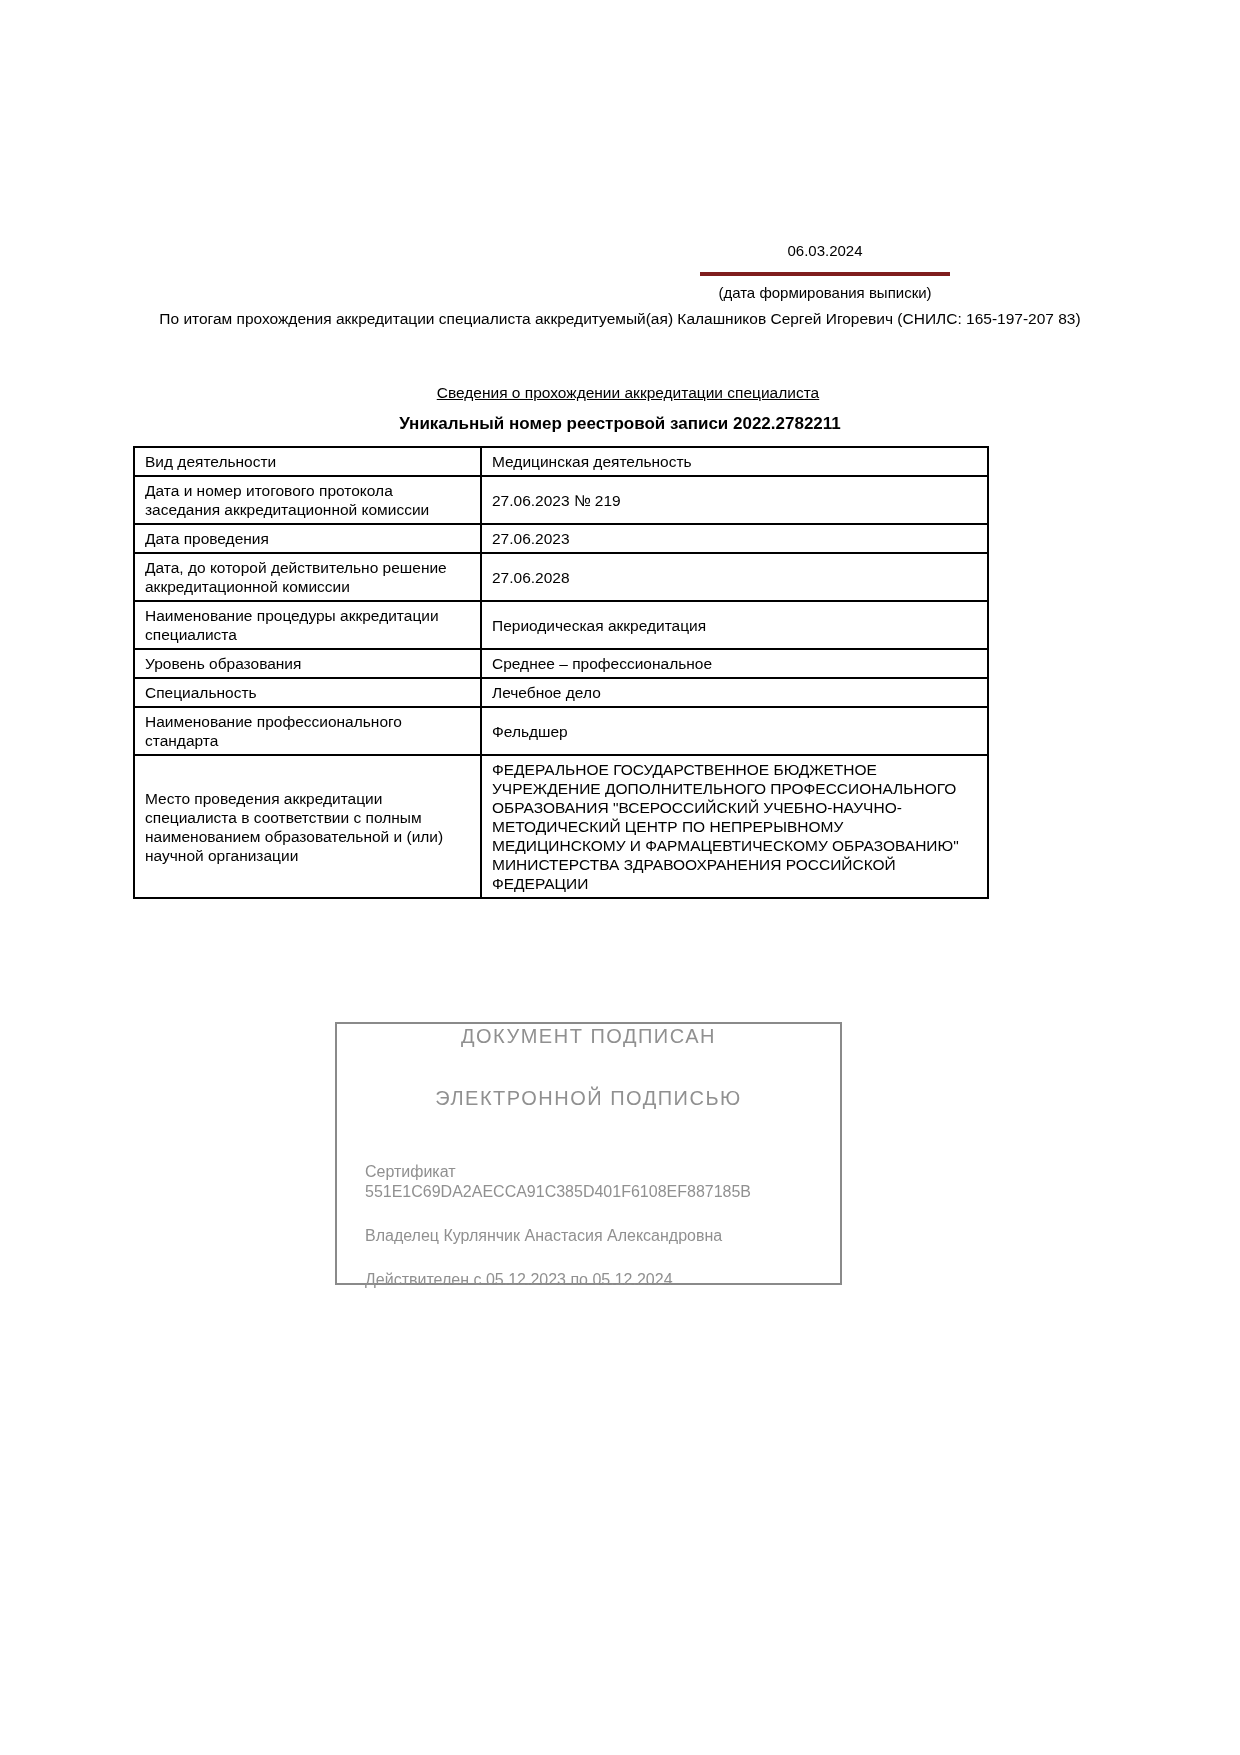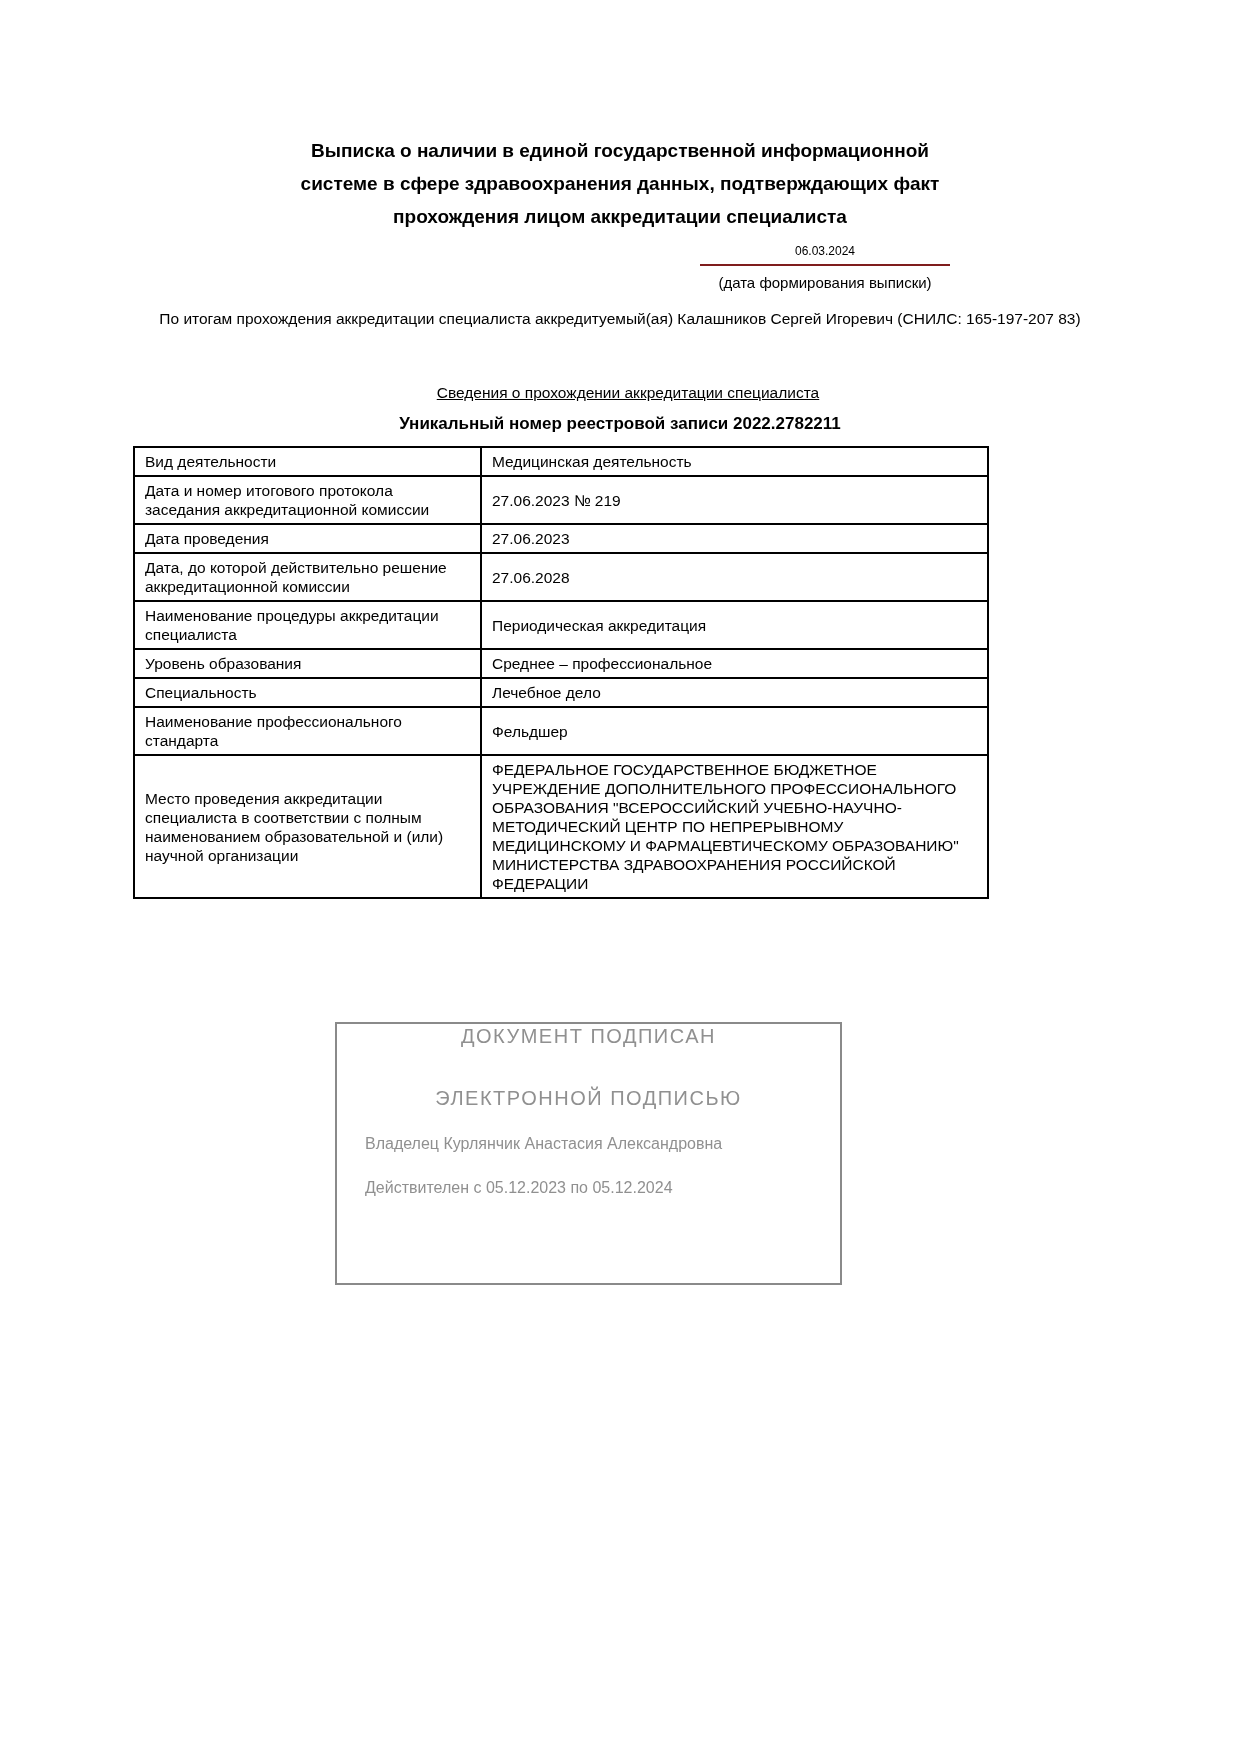--- a/index.html
+++ b/index.html
@@ -36,24 +36,24 @@
   
   .date-block {
     position: absolute;
     top: 240px;
     left: 700px;
     width: 250px;
     text-align: center;
   }
   .date-value {
     display: block;
-    font-size: 12px;
+    font-size: 15px;
     line-height: 22px;
-    border-bottom: 2px solid #7f1d1d;
-    padding-bottom: 2px;
+    border-bottom: 4px solid #7f1d1d;
+    padding-bottom: 10px;
   }
   .date-caption {
     display: block;
     font-size: 15px;
     line-height: 20px;
     padding-top: 7px;
   }
 
   
   .intro {
@@ -132,25 +132,20 @@
   }
   .sig-detail.first {
     margin-top: 52px;
   }
 </style>
 </head>
 <body>
 
 <div class="page">
 
-  <div class="doc-title">
-    <div>Выписка о наличии в единой государственной информационной</div>
-    <div>системе в сфере здравоохранения данных, подтверждающих факт</div>
-    <div>прохождения лицом аккредитации специалиста</div>
-  </div>
 
   <div class="date-block">
     <span class="date-value">06.03.2024</span>
     <span class="date-caption">(дата формирования выписки)</span>
   </div>
 
   <div class="intro">
     <div>По итогам прохождения аккредитации специалиста аккредитуемый(ая) Калашников Сергей Игоревич (СНИЛС: 165-197-207 83)</div>
   </div>
 
@@ -195,17 +190,18 @@
       <tr>
         <td class="col-label">Место проведения аккредитации специалиста в соответствии с полным наименованием образовательной и (или) научной организации</td>
         <td class="col-value">ФЕДЕРАЛЬНОЕ ГОСУДАРСТВЕННОЕ БЮДЖЕТНОЕ УЧРЕЖДЕНИЕ ДОПОЛНИТЕЛЬНОГО ПРОФЕССИОНАЛЬНОГО ОБРАЗОВАНИЯ "ВСЕРОССИЙСКИЙ УЧЕБНО-НАУЧНО-МЕТОДИЧЕСКИЙ ЦЕНТР ПО НЕПРЕРЫВНОМУ МЕДИЦИНСКОМУ И ФАРМАЦЕВТИЧЕСКОМУ ОБРАЗОВАНИЮ" МИНИСТЕРСТВА ЗДРАВООХРАНЕНИЯ РОССИЙСКОЙ ФЕДЕРАЦИИ</td>
       </tr>
     </tbody>
   </table>
 
   <div class="signature-box">
     <div class="sig-title">ДОКУМЕНТ ПОДПИСАН</div>
     <div class="sig-title">ЭЛЕКТРОННОЙ ПОДПИСЬЮ</div>
+    <div class="sig-detail first">Сертификат 551E1C69DA2AECCA91C385D401F6108EF887185B</div>
     <div class="sig-detail">Владелец Курлянчик Анастасия Александровна</div>
     <div class="sig-detail">Действителен с 05.12.2023 по 05.12.2024</div>
   </div>
 
 </div>
 
 </body></html>

